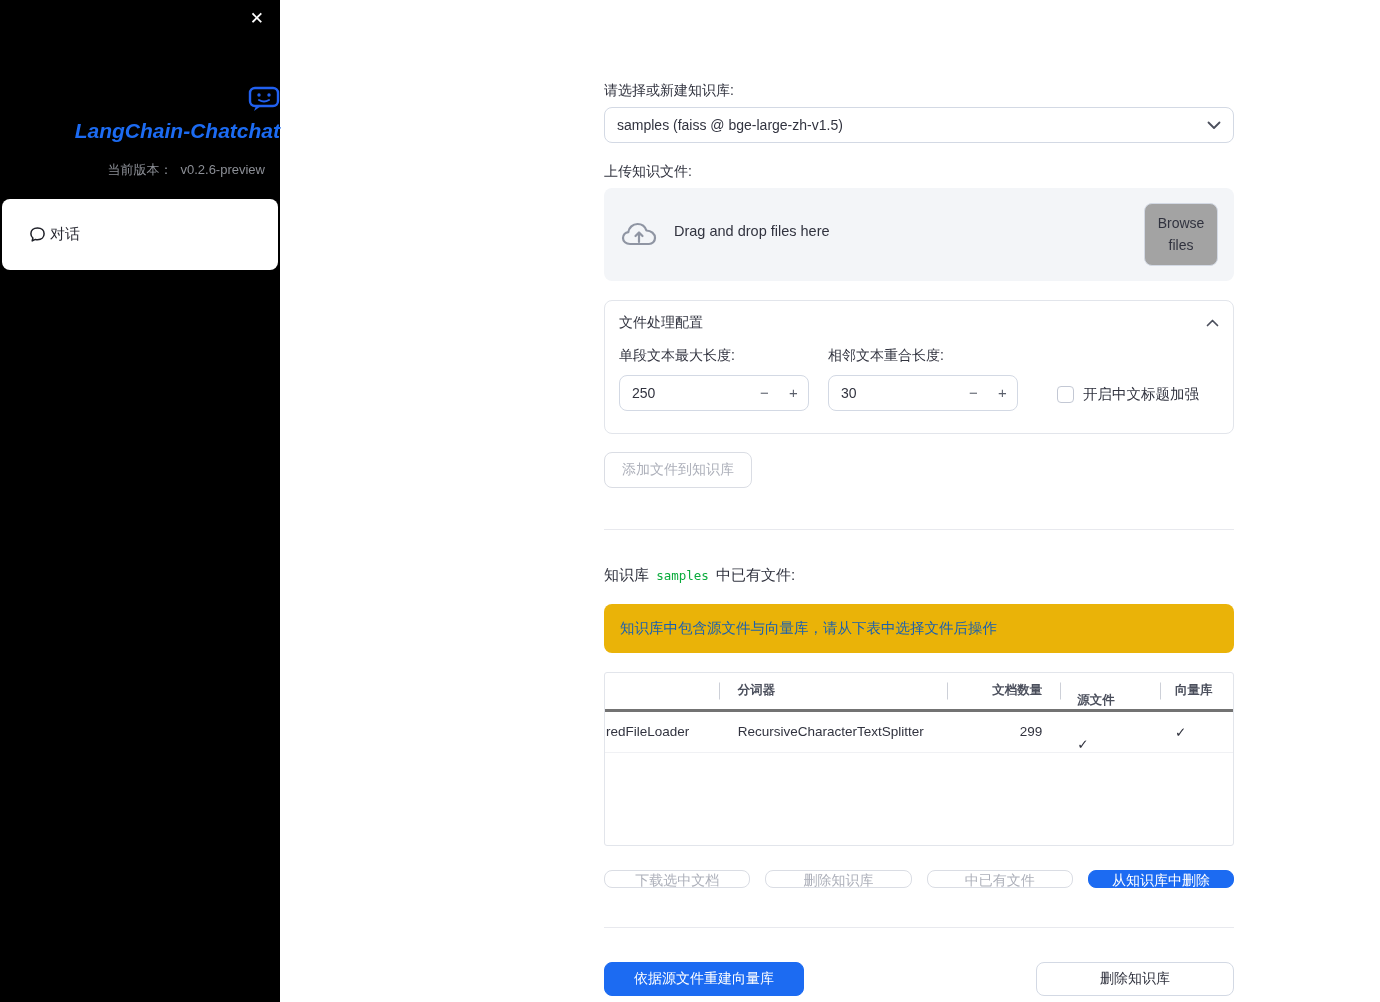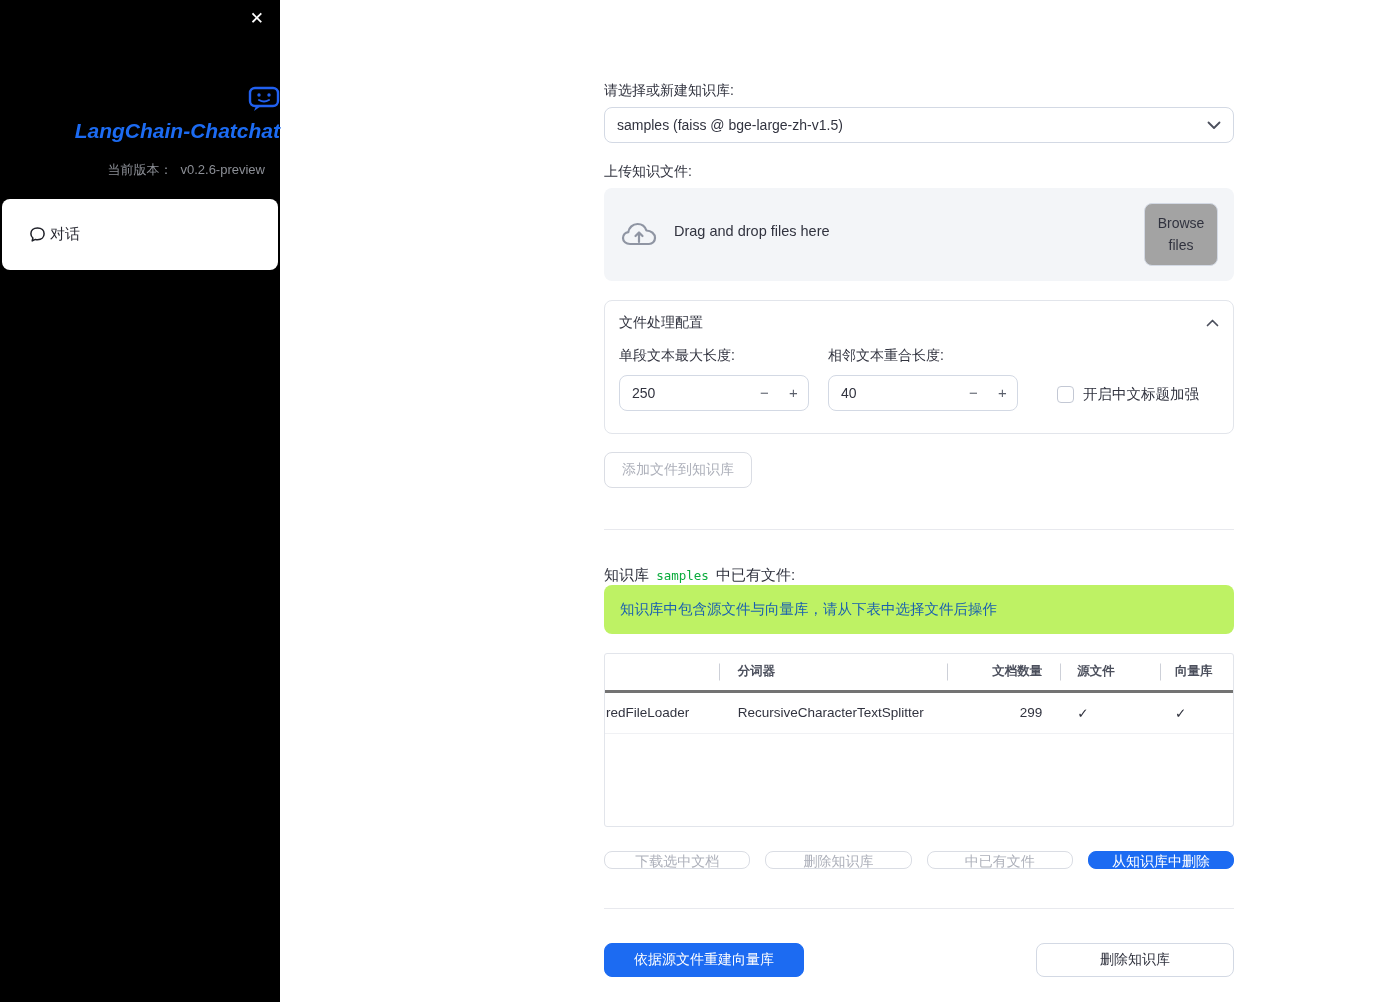--- a/index.html
+++ b/index.html
@@ -63,34 +63,34 @@
   .add-btn { margin-top:18px; height:36px; padding:0 17px; }
 
   .divider { border:none; border-top:1px solid #e8e9ee; margin:0; }
   .div1 { margin-top:41px; }
   .div2 { margin-top:39px; }
 
   .kb-line { font-size:15px; margin-top:36px; }
   .kb-line code { font-family:"DejaVu Sans Mono", monospace; font-size:12.5px;
                   color:var(--code-green); padding:0 3px; }
 
-  .infobox { background:#bef264; color:#1a60b0; border-radius:8px;
+  .infobox { margin-top:19px; background:#eab308; color:#1a60b0; border-radius:8px;
              padding:15px 16px; font-size:14.5px; }
 
   .table { margin-top:19px; border:1px solid #e2e5eb; border-radius:3px; height:174px;
            overflow:hidden; background:#fff; }
   .trow { display:flex; align-items:center; }
   .thead { height:39px; border-bottom:3px solid #737373; color:#4b4f5c; font-size:12.5px; font-weight:600; }
   .tbodyrow { height:41px; border-bottom:1px solid #f0f1f4; font-size:13.5px; }
   .tc { white-space:nowrap; overflow:hidden; position:relative; height:100%;
         display:flex; align-items:center; }
   .c0 { width:114px; padding-left:1px; }
   .c1 { width:229px; padding-left:19px; }
   .c2 { width:113px; justify-content:flex-end; padding-right:18px; }
-  .c3 { width:100px; padding-left:17px; }
+  .c3 { width:100px; padding-left:17px;align-items:flex-end; }
   .c4 { width:73px;  padding-left:15px; }
   .sep { position:absolute; left:0; top:50%; transform:translateY(-50%); width:1px; height:17px;
          background:#cdd0d8; }
 
   .actions { display:flex; gap:15px; margin-top:24px; }
   .action-btn { flex:1; height:18px; }
 
   .bottom-row { display:flex; justify-content:space-between; margin-top:34px; }
   .rebuild-btn { width:200px; height:34px; }
   .delete-kb-btn { width:198px; height:34px; }
@@ -175,21 +175,21 @@
             <div class="field-label">单段文本最大长度:</div>
             <div class="num-input">
               <span class="num-value">250</span>
               <button class="num-btn">−</button>
               <button class="num-btn">+</button>
             </div>
           </div>
           <div>
             <div class="field-label">相邻文本重合长度:</div>
             <div class="num-input">
-              <span class="num-value">40</span>
+              <span class="num-value">30</span>
               <button class="num-btn">−</button>
               <button class="num-btn">+</button>
             </div>
           </div>
           <div class="checkbox-col">
             <span class="checkbox"></span>
             <span class="checkbox-label">开启中文标题加强</span>
           </div>
         </div>
       </div>

